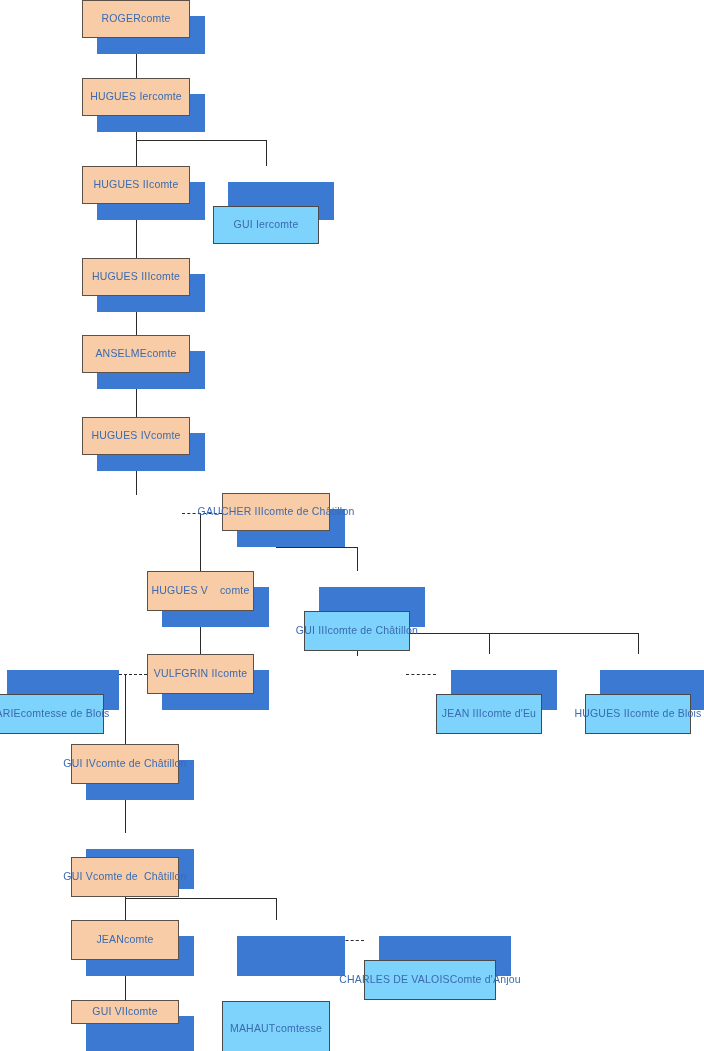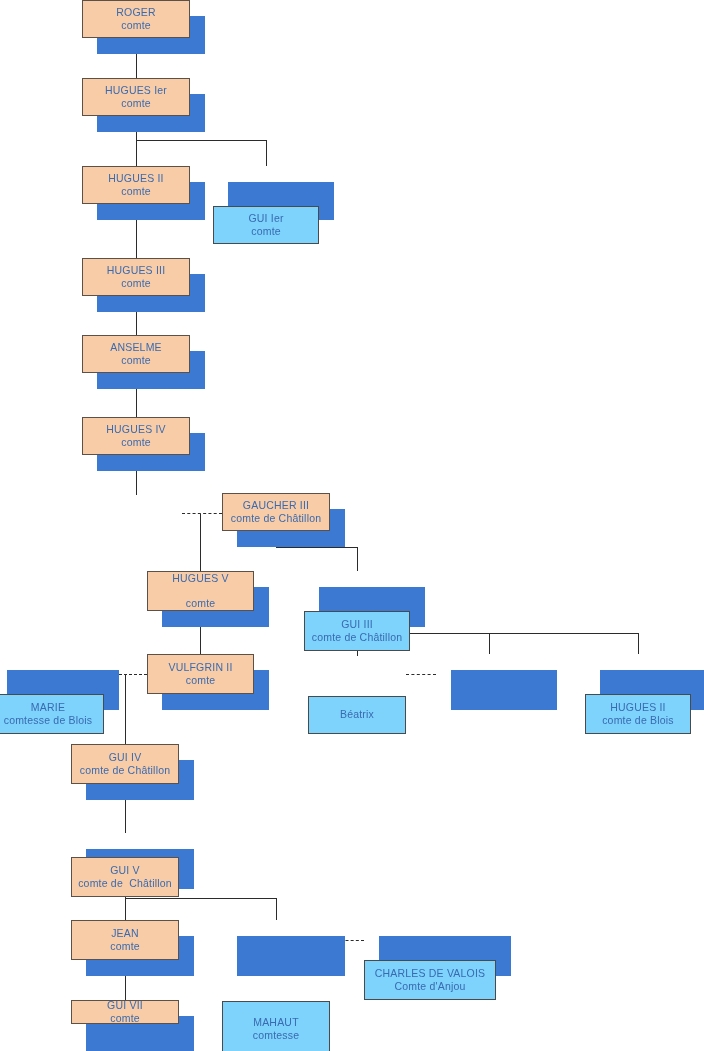--- a/index.html
+++ b/index.html
@@ -13,21 +13,21 @@
   .ln.v{width:1px;}
 
   
   .dash{position:absolute;height:0;border-top:1px dashed #2b2b2b;}
 
   
   .shadow{position:absolute;background:#3c79d2;}
 
   
   .node{position:absolute;box-sizing:border-box;border:1px solid #3a3a3a;
-        display:flex;flex-direction:column;align-items:center;justify-content:center;
+        display:flex;flex-direction:row;align-items:center;justify-content:center;
         color:#3a6ab0;text-align:center;line-height:1.25;}
   .node .l1{font-size:10.5px;letter-spacing:.2px;white-space:pre;}
   .node .l2{font-size:10.5px;letter-spacing:.2px;white-space:pre;}
   .node.peach{background:#f7cca7;border-color:#5c5148;}
   .node.blue{background:#7dd3fc;border-color:#4a4a4a;margin-top:40px;}
   .node.single{justify-content:center;}
 </style>
 </head>
 <body>
 
@@ -122,22 +122,23 @@
       <div class="l2">comte de Châtillon</div>
     </div>
     <div class="node blue" style="left: -8px; top: 654px; width: 112px; height: 40px;">
       <div class="l1">MARIE</div>
       <div class="l2">comtesse de Blois</div>
     </div>
     <div class="node peach" style="left: 147px; top: 654px; width: 107px; height: 40px;">
       <div class="l1">VULFGRIN II</div>
       <div class="l2">comte</div>
     </div>
-    <div class="node blue single" style="left: 308px; top: 656px; width: 98px; height: 38px;">
-      <div class="l1">Béatrix</div>
+    <div class="node blue" style="left: 436px; top: 654px; width: 106px; height: 40px;">
+      <div class="l1">JEAN III</div>
+      <div class="l2">comte d'Eu</div>
     </div>
     <div class="node blue" style="left: 585px; top: 654px; width: 106px; height: 40px;">
       <div class="l1">HUGUES II</div>
       <div class="l2">comte de Blois</div>
     </div>
     <div class="node peach" style="left: 71px; top: 744px; width: 108px; height: 40px;">
       <div class="l1">GUI IV</div>
       <div class="l2">comte de Châtillon</div>
     </div>
     <div class="node peach" style="left: 71px; top: 857px; width: 108px; height: 40px;">

